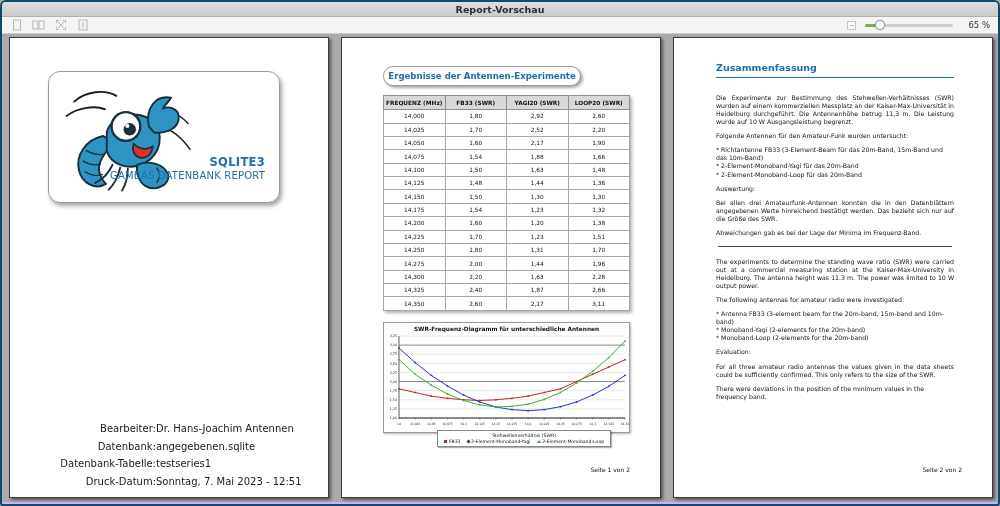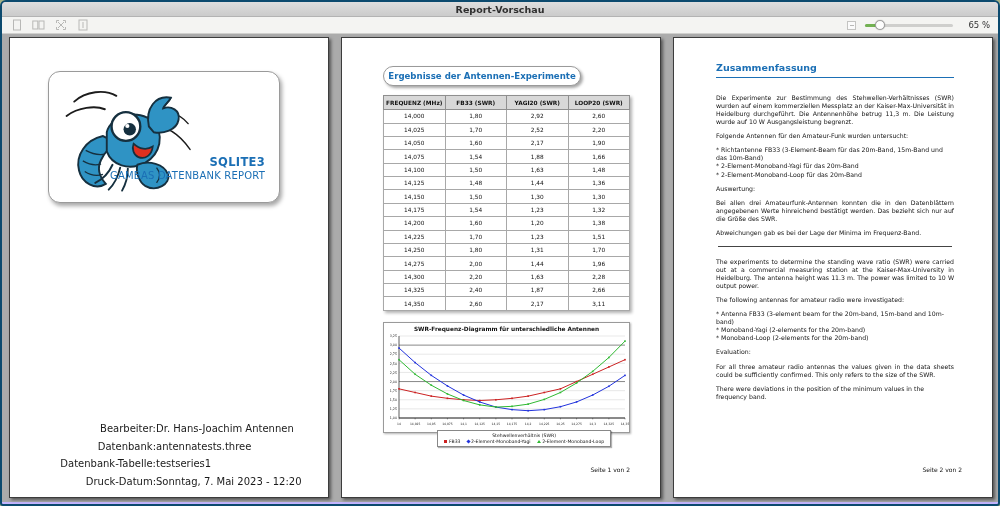--- a/index.html
+++ b/index.html
@@ -146,29 +146,29 @@
         <div class="logo-title">SQLITE3</div>
         <div class="logo-sub">GAMBAS DATENBANK REPORT</div>
       </div>
       <div class="meta" id="meta-rows">
           <div class="meta-row">
             <span class="meta-label">Bearbeiter:</span>
             <span class="meta-value">Dr. Hans-Joachim Antennen</span>
           </div>
           <div class="meta-row">
             <span class="meta-label">Datenbank:</span>
-            <span class="meta-value">antennatests.three</span>
+            <span class="meta-value">angegebenen.sqlite</span>
           </div>
           <div class="meta-row">
             <span class="meta-label">Datenbank-Tabelle:</span>
             <span class="meta-value">testseries1</span>
           </div>
           <div class="meta-row">
             <span class="meta-label">Druck-Datum:</span>
-            <span class="meta-value">Sonntag, 7. Mai 2023 - 12:20</span>
+            <span class="meta-value">Sonntag, 7. Mai 2023 - 12:51</span>
           </div>
         </div>
     </div>
 
     <div class="page page-2">
       <div class="p2-title-pill">Ergebnisse der Antennen-Experimente</div>
       <table class="p2-table">
         <thead>
             <tr id="t-head">
               <th>FREQUENZ (MHz)</th>

